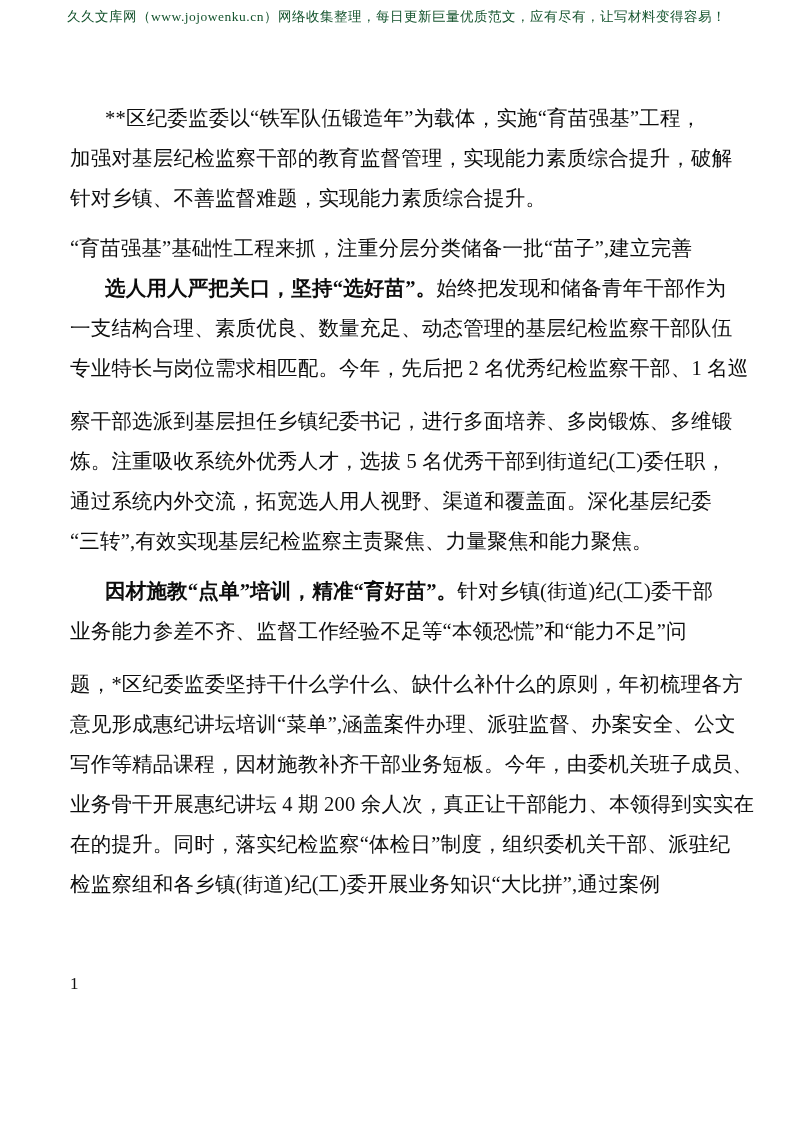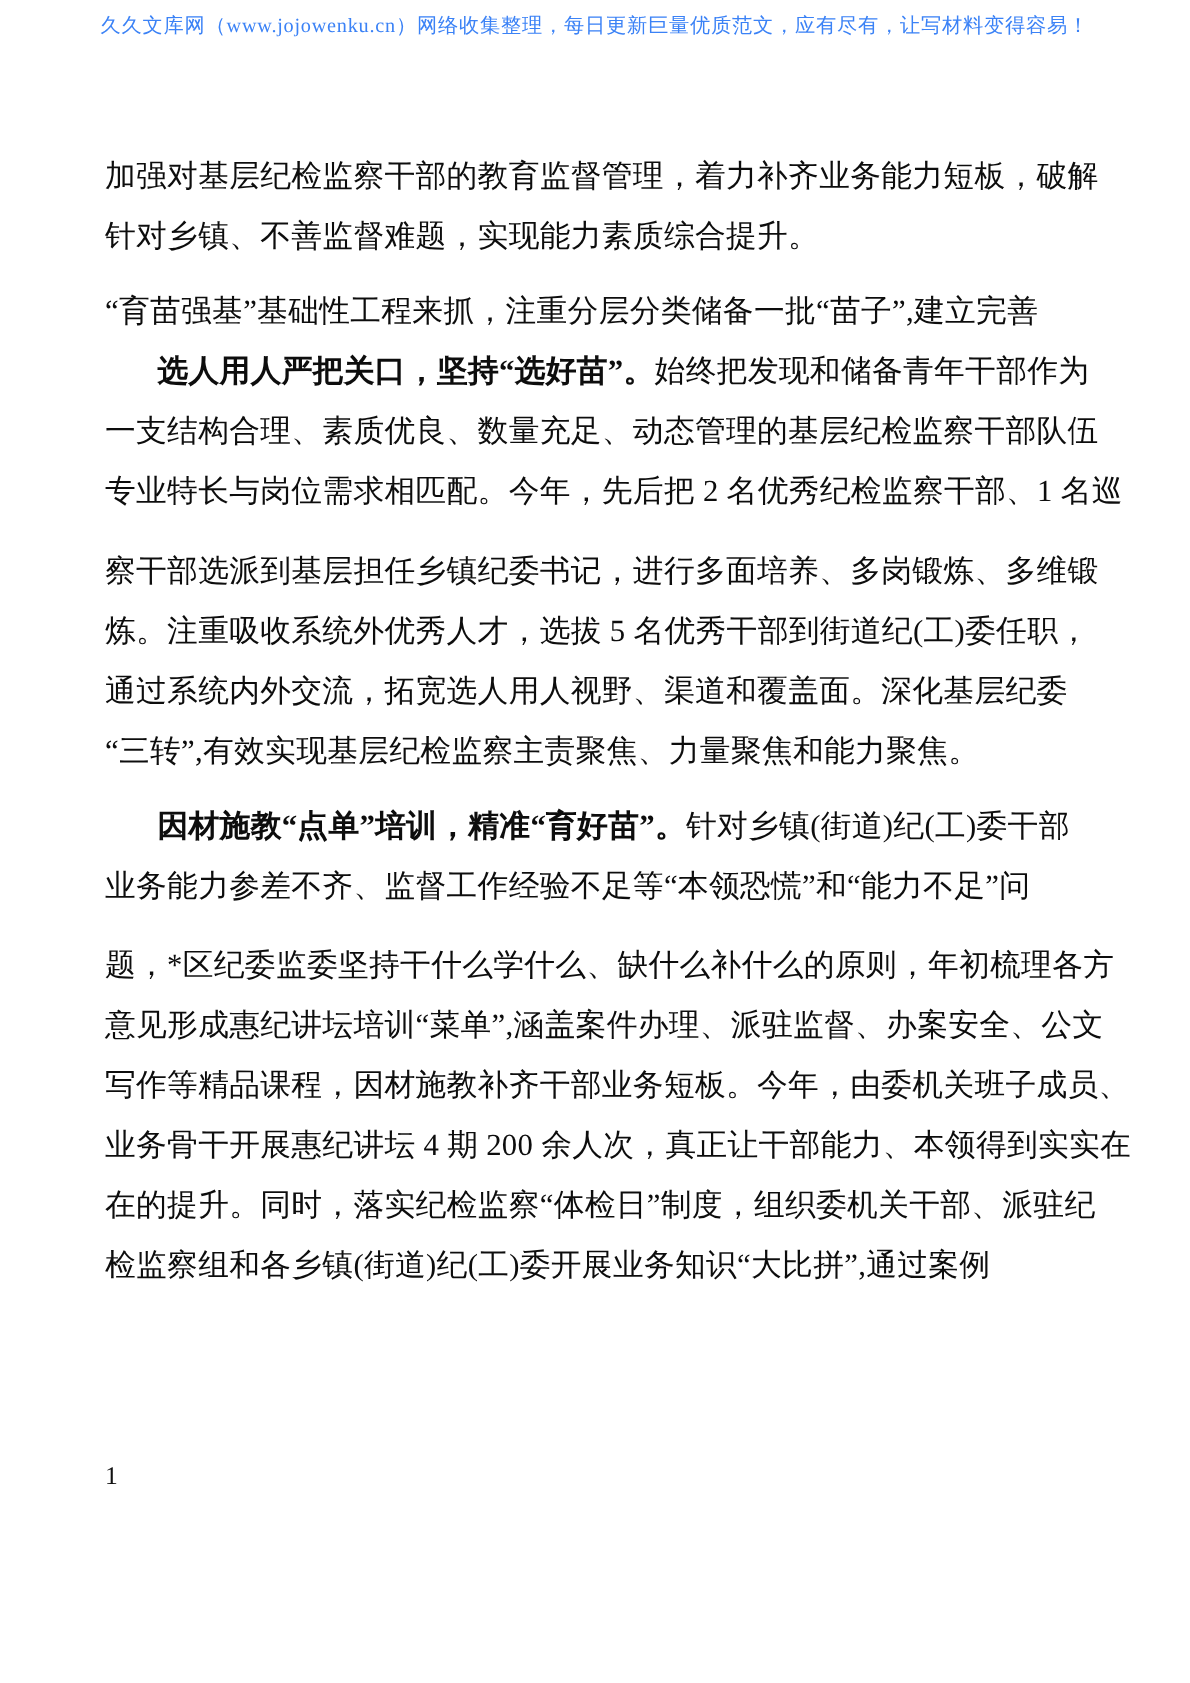--- a/index.html
+++ b/index.html
@@ -52,25 +52,26 @@
     top: 972px;
     font-size: 17px;
     line-height: 24px;
     color: #111111;
   }
 </style>
 </head>
 <body>
 
 <div class="page">
-  <div class="site-header" style="color: #3b82f6;">久久文库网（www.jojowenku.cn）网络收集整理，每日更新巨量优质范文，应有尽有，让写材料变得容易！</div>
+  <div class="site-header" style="color: #14532d;">久久文库网（www.jojowenku.cn）网络收集整理，每日更新巨量优质范文，应有尽有，让写材料变得容易！</div>
 
   <div class="doc" id="doc" style="color: rgb(13, 13, 13);">
       <div class="para">
-        <div class="line"><span>加强对基层纪检监察干部的教育监督管理，着力补齐业务能力短板，破解</span></div>
+        <div class="line indent"><span>**区纪委监委以“铁军队伍锻造年”为载体，实施“育苗强基”工程，</span></div>
+        <div class="line"><span>加强对基层纪检监察干部的教育监督管理，实现能力素质综合提升，破解</span></div>
         <div class="line"><span>针对乡镇、不善监督难题，实现能力素质综合提升。</span></div>
       </div>
       <div class="para">
         <div class="line"><span>“育苗强基”基础性工程来抓，注重分层分类储备一批“苗子”,建立完善</span></div>
         <div class="line indent"><span class="lead">选人用人严把关口，坚持“选好苗”。</span><span>始终把发现和储备青年干部作为</span></div>
         <div class="line"><span>一支结构合理、素质优良、数量充足、动态管理的基层纪检监察干部队伍</span></div>
         <div class="line"><span>专业特长与岗位需求相匹配。今年，先后把 2 名优秀纪检监察干部、1 名巡</span></div>
         <div class="line gap"><span>察干部选派到基层担任乡镇纪委书记，进行多面培养、多岗锻炼、多维锻</span></div>
         <div class="line"><span>炼。注重吸收系统外优秀人才，选拔 5 名优秀干部到街道纪(工)委任职，</span></div>
         <div class="line"><span>通过系统内外交流，拓宽选人用人视野、渠道和覆盖面。深化基层纪委</span></div>

